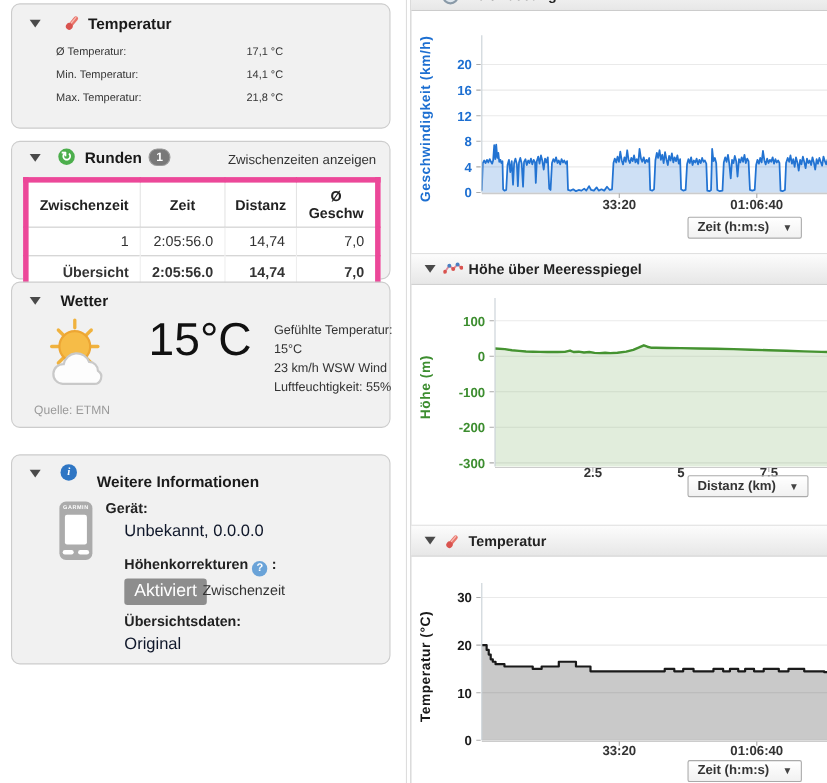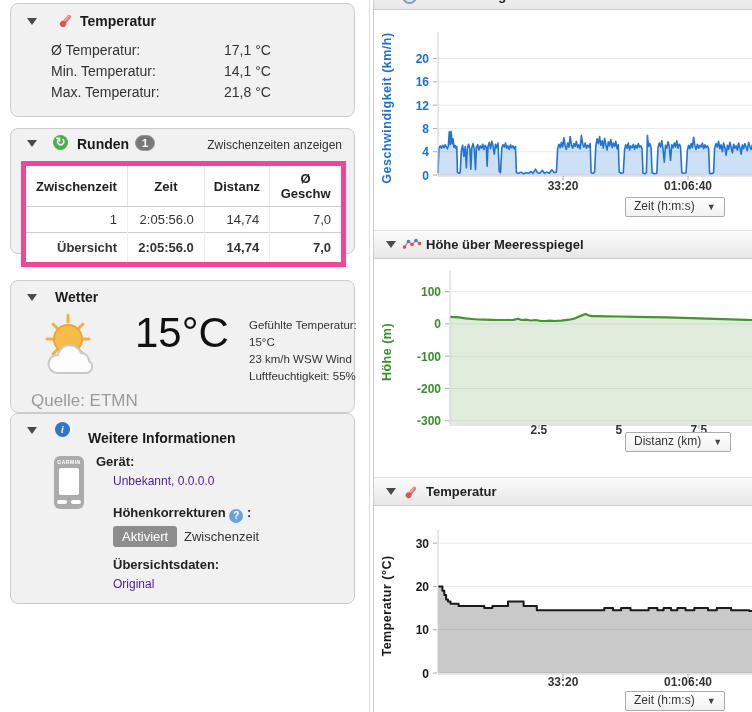--- a/index.html
+++ b/index.html
@@ -5,41 +5,41 @@
   html,body{margin:0;padding:0;}
   body{width:752px;height:712px;overflow:hidden;background:#fff;
        font-family:"Liberation Sans",sans-serif;color:#333;position:relative;}
   .abs{position:absolute;}
   
   .panel{position:absolute;left:10px;width:345px;background:#f1f1f1;
          border:1px solid #ccc;border-radius:8px;box-sizing:border-box;}
   .tri{position:absolute;width:0;height:0;border-left:5px solid transparent;
        border-right:5px solid transparent;border-top:7px solid #4a4a4a;cursor:pointer;}
   .panel-title{position:absolute;font-size:14px;font-weight:bold;color:#1a1a1a;white-space:nowrap;}
-  .kv{position:absolute;font-size:14px;color:#333;white-space:nowrap;}
+  .kv{position:absolute;font-size:10px;color:#333;white-space:nowrap;}
   .kv .v{position:absolute;left:173px;top:0;}
   
   .laps-link{position:absolute;right:12px;top:15px;font-size:12px;color:#333;cursor:pointer;}
   .badge{display:inline-block;background:#787878;border:1px solid #999;color:#fff;
          font-size:11px;font-weight:bold;border-radius:9px;padding:1px 6px;margin-left:6px;vertical-align:2px;}
   table.laps{position:absolute;left:10px;top:32px;width:325px;border-collapse:collapse;
              background:#fff;border:5px solid #ec4899;border-radius:4px;font-size:13px;}
   table.laps th{font-weight:bold;color:#222;border-bottom:1px solid #ccc;border-right:1px solid #e4e4e4;
                 padding:5px 8px;text-align:center;}
   table.laps td{padding:5px 10px 5px 8px;text-align:right;border-right:1px solid #eee;color:#333;}
   table.laps th:last-child,table.laps td:last-child{border-right:none;}
   table.laps tr.sum td{font-weight:bold;border-top:1px solid #ccc;padding-top:7px;padding-bottom:7px;}
   
   .big-temp{position:absolute;font-size:42px;color:#111;}
   .wx-details{position:absolute;font-size:11.5px;color:#333;line-height:17px;width:112px;}
-  .wx-src{position:absolute;font-size:17px;color:#9a9a9a;}
+  .wx-src{position:absolute;font-size:11px;color:#9a9a9a;}
   
   .mi-label{position:absolute;font-size:13px;font-weight:bold;color:#222;white-space:nowrap;}
-  .mi-value{position:absolute;font-size:12px;color:#4c1d95;white-space:nowrap;}
-  .btn-on{position:absolute;background:#8d8d8d;color:#fff;font-size:13px;border-radius:3px;
+  .mi-value{position:absolute;font-size:15px;color:#0f172a;white-space:nowrap;}
+  .btn-on{position:absolute;background:#8d8d8d;color:#fff;font-size:16px;border-radius:3px;
           padding:3px 9px;cursor:pointer;}
   .btn-off{position:absolute;color:#333;font-size:13px;cursor:pointer;padding:3px 2px;}
   .device{position:absolute;width:30px;height:53px;background:#ababab;border-radius:6px;}
   .device .scr{position:absolute;left:5px;top:12px;width:20px;height:27px;background:#fff;border-radius:2px;}
   .device .brand{position:absolute;left:0;top:3px;width:100%;text-align:center;font-size:5px;
                  color:#fff;font-weight:bold;letter-spacing:.5px;}
   .device .b1,.device .b2{position:absolute;bottom:5px;width:10px;height:4px;background:#fff;border-radius:2px;}
   .device .b1{left:3px;} .device .b2{right:3px;}
   .circle-icon{position:absolute;width:15px;height:15px;border-radius:50%;color:#fff;
                font-size:10px;font-weight:bold;text-align:center;line-height:15px;}
@@ -58,21 +58,21 @@
               border-top:1px solid #e0e0e0;}
   .chart-head .tri{left:12px;top:10px;}
   .chart-head .ct{position:absolute;left:52px;top:6px;font-size:13px;font-weight:bold;color:#222;white-space:nowrap;}
   .chart-head .hicon{position:absolute;left:29px;top:6px;}
   svg text{font-family:"Liberation Sans",sans-serif;}
   .ytick{font-size:12px;font-weight:bold;}
   .xtick{font-size:12px;font-weight:bold;fill:#333;}
   .ylab{font-size:12.5px;font-weight:bold;letter-spacing:.5px;}
   .axis-select{position:absolute;height:17px;background:linear-gradient(#fff,#f1f1f1);
                border:1px solid #aaa;border-radius:2px;font-size:12px;color:#333;
-               padding:1px 8px 0 8px;cursor:pointer;white-space:nowrap;}
+               padding:1px 8px 0 8px;cursor:pointer;white-space:nowrap;font-weight:bold;}
   .axis-select .arr{display:inline-block;margin-left:12px;font-size:9px;color:#444;}
   .stopwatch{position:absolute;width:11px;height:11px;border:2px solid #8a9aa8;border-radius:50%;background:#dfe7ee;}
 </style>
 </head>
 <body>
 
 <section class="panel" style="top:3px;height:114px;">
   <span class="tri" style="left:16px;top:14px;"></span>
   <span class="abs" style="left:46px;top:8px;">
     <svg width="17" height="17" viewBox="0 0 17 17">
@@ -120,21 +120,21 @@
     <tr class="sum">
       <td>Übersicht</td>
       <td>2:05:56.0</td>
       <td>14,74</td>
       <td>7,0</td>
     </tr>
   </tbody>
     </table>
 </section>
 
-<section class="panel" style="top:280px;height:133px;">
+<section class="panel" style="top:256px;height:133px;">
   <span class="tri" style="left:16px;top:13px;"></span>
   <h3 class="panel-title" style="left:44px;top:8px;margin:0;">Wetter</h3>
   <span class="abs" style="left:24px;top:32px;">
     <svg width="78" height="68" viewBox="0 0 78 68">
       <g stroke="#f0b23e" stroke-width="3" stroke-linecap="round">
         <line x1="33" y1="2" x2="33" y2="9"></line>
           <line x1="33" y1="43" x2="33" y2="50"></line>
         <line x1="12" y1="26" x2="19" y2="26"></line>
           <line x1="47" y1="26" x2="54" y2="26"></line>
         <line x1="18" y1="11" x2="23" y2="16"></line>

